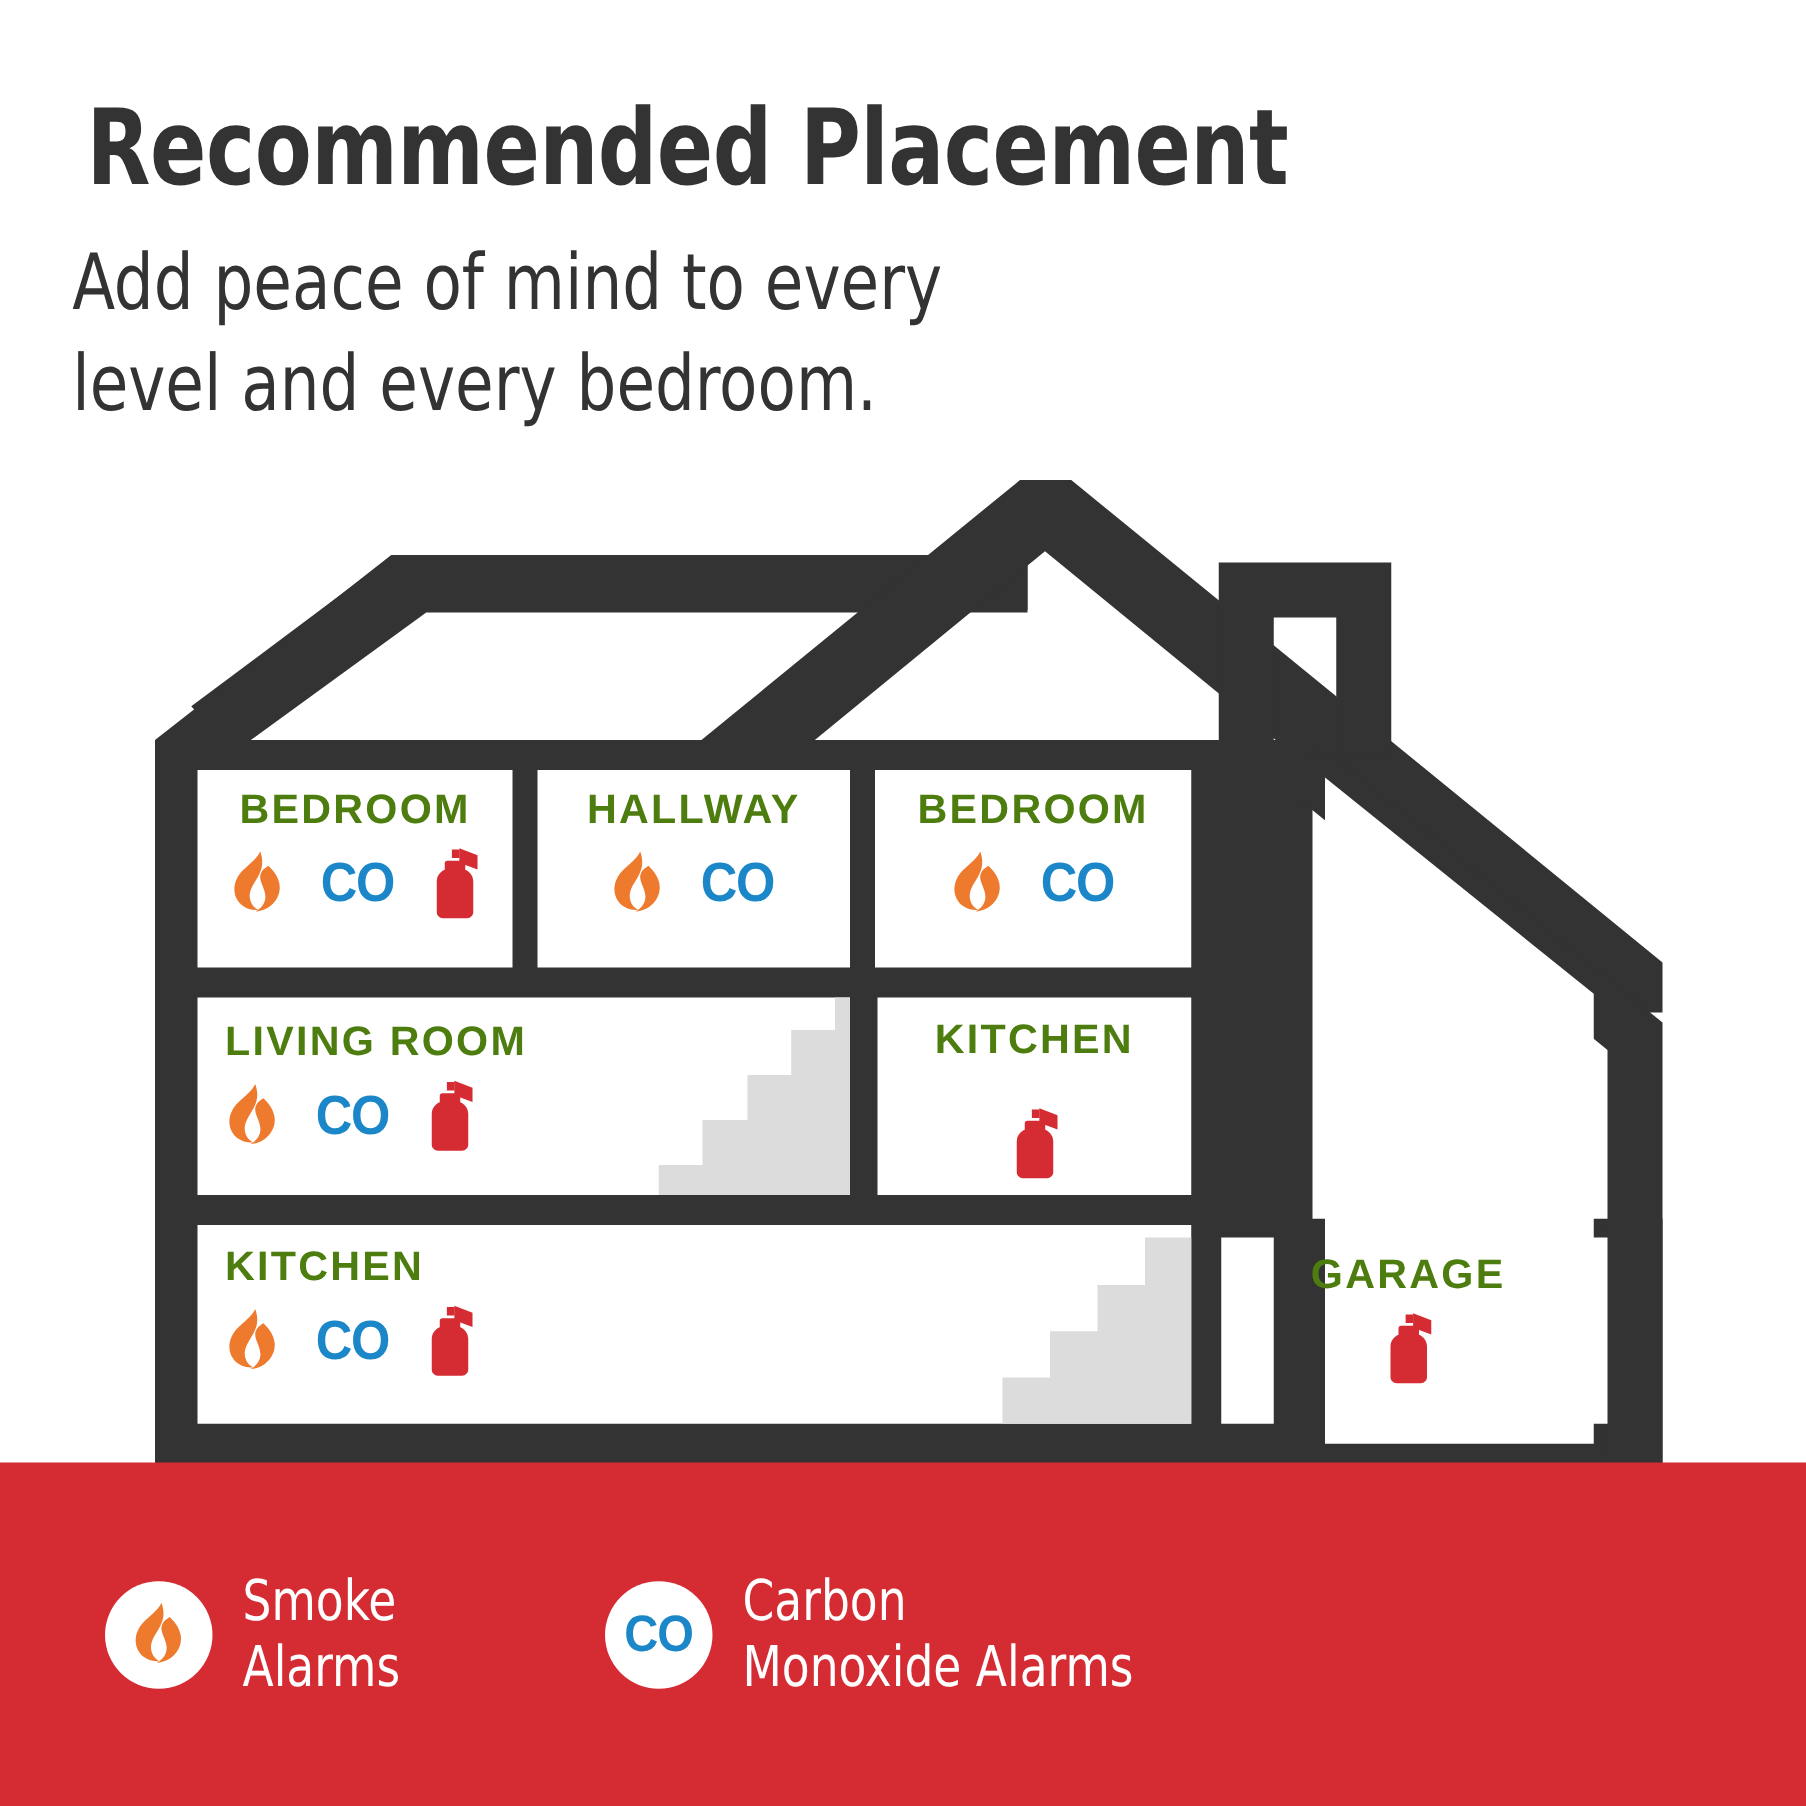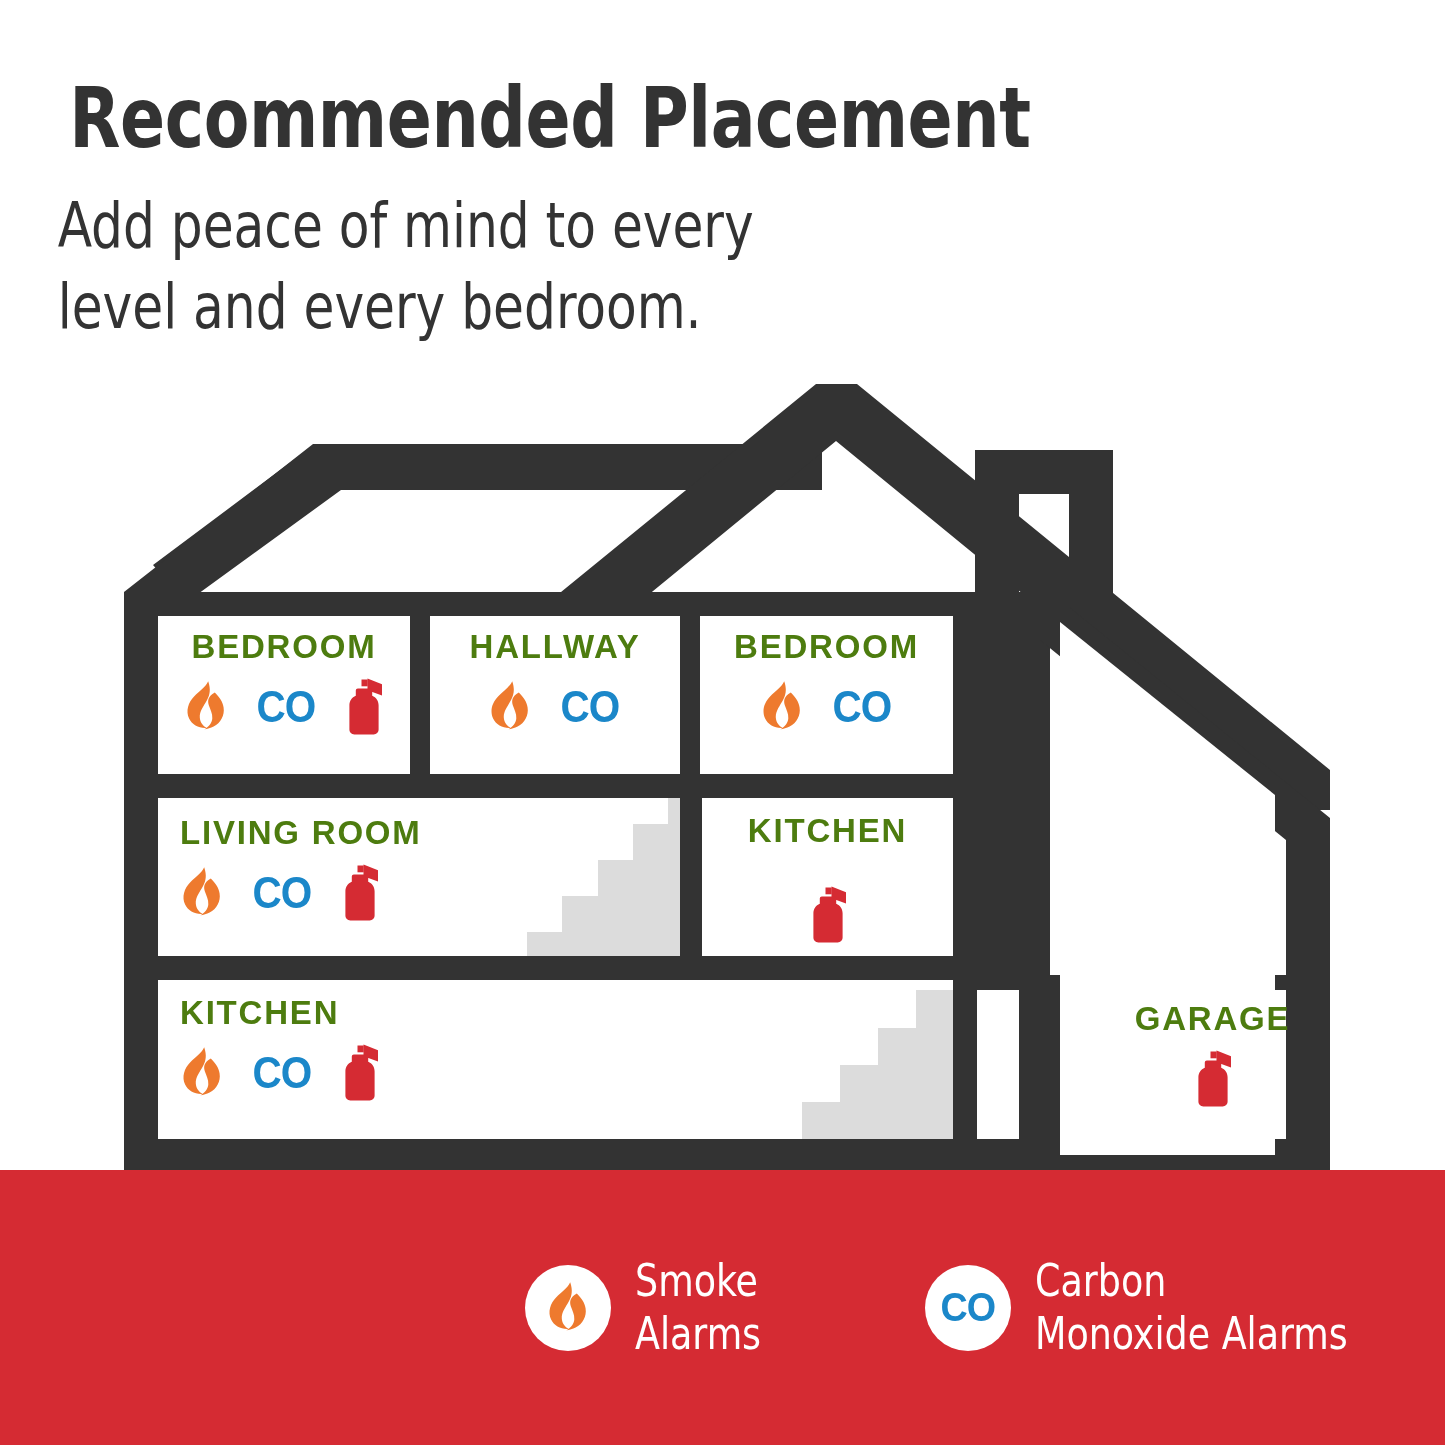--- a/index.html
+++ b/index.html
@@ -83,21 +83,20 @@
     height:275px;
     background:#d52b33;
     display:flex;
     align-items:center;
   }
   .legend-inner {
     display:flex;
     align-items:center;
     width:100%;
     padding-left:84px;
-    justify-content:flex-end;
   }
   .legend-item {
     display:flex;
     align-items:center;
     gap:24px;
   }
   .legend-item.li0 { width:400px; }
   .legend-item.li1 { width:520px; }
   .legend-item.li2 { width:420px; }
   .legend-circle {
@@ -253,21 +252,21 @@
       </svg>
       <span class="co-text">CO</span>
       <svg class="ico" width="40" height="60" viewBox="0 0 40 60">
         <path fill="#d52b33" d="M17.5 2.5h6.2v6.8h-6.2z"></path>
         <path fill="#d52b33" d="M23.5 1.6 L38 7.2 L38 18.6 L23.5 13.2 Z"></path>
         <path fill="#d52b33" d="M13.8 11.5h12.4c1.1 0 2 .9 2 2v5.2c3.9 1.6 6.4 5.3 6.4 9.5v24.4c0 2.7-2.2 4.9-4.9 4.9H10.3c-2.7 0-4.9-2.2-4.9-4.9V28.2c0-4.2 2.5-7.9 6.4-9.5v-5.2c0-1.1.9-2 2-2z"></path>
       </svg>
     </div>
   </div>
 
-  <div class="room" style="left:1101px; top:1000px; width:223px;justify-content:flex-end;">
+  <div class="room" style="left:1015px; top:1000px; width:223px;justify-content:flex-end;">
     <div class="room-label">GARAGE</div>
     <div class="room-icons">
       <svg class="ico" width="40" height="60" viewBox="0 0 40 60">
         <path fill="#d52b33" d="M17.5 2.5h6.2v6.8h-6.2z"></path>
         <path fill="#d52b33" d="M23.5 1.6 L38 7.2 L38 18.6 L23.5 13.2 Z"></path>
         <path fill="#d52b33" d="M13.8 11.5h12.4c1.1 0 2 .9 2 2v5.2c3.9 1.6 6.4 5.3 6.4 9.5v24.4c0 2.7-2.2 4.9-4.9 4.9H10.3c-2.7 0-4.9-2.2-4.9-4.9V28.2c0-4.2 2.5-7.9 6.4-9.5v-5.2c0-1.1.9-2 2-2z"></path>
       </svg>
     </div>
   </div>
 

